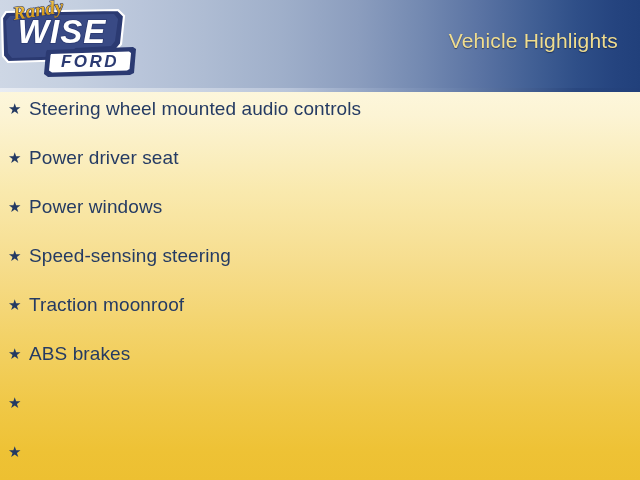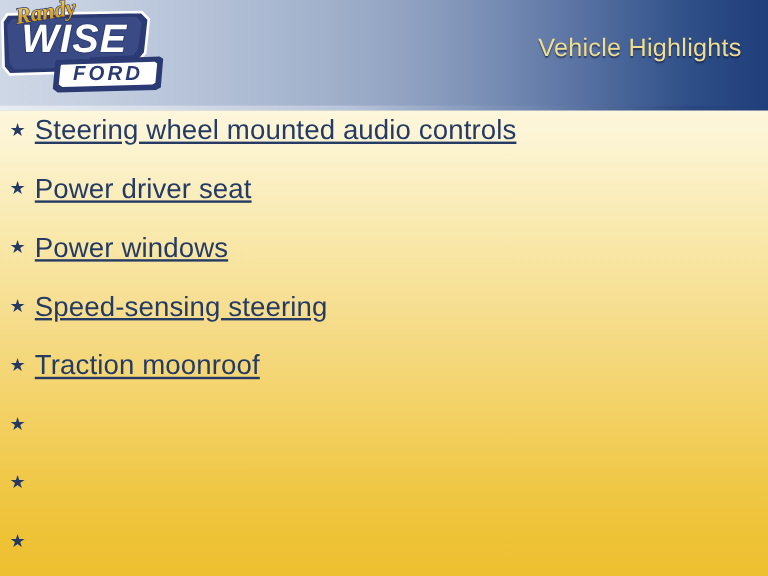--- a/index.html
+++ b/index.html
@@ -111,25 +111,24 @@
   .hl-item:first-child { margin-top: 2px; }
   .star-icon {
     flex: 0 0 auto;
     width: 21px;
     font-size: 15px;
     line-height: 1;
     color: #243a63;
     text-align: left;
   }
   .hl-label {
-    font-size: 23px;
+    font-size: 19px;
     color: #253b63;
     letter-spacing: 0.1px;
     white-space: nowrap;
-    text-decoration: underline;
   }
 </style>
 </head>
 <body>
 
 <div class="page">
 
   <div class="header">
 
     <div class="logo">
@@ -176,20 +175,21 @@
     <li class="hl-item">
       <span class="star-icon">★</span>
       <span class="hl-label">Speed-sensing steering</span>
     </li>
     <li class="hl-item">
       <span class="star-icon">★</span>
       <span class="hl-label">Traction moonroof</span>
     </li>
     <li class="hl-item">
       <span class="star-icon">★</span>
+      <span class="hl-label">ABS brakes</span>
     </li>
     <li class="hl-item">
       <span class="star-icon">★</span>
     </li>
     <li class="hl-item">
       <span class="star-icon">★</span>
     </li>
   </ul>
 
 </div>

